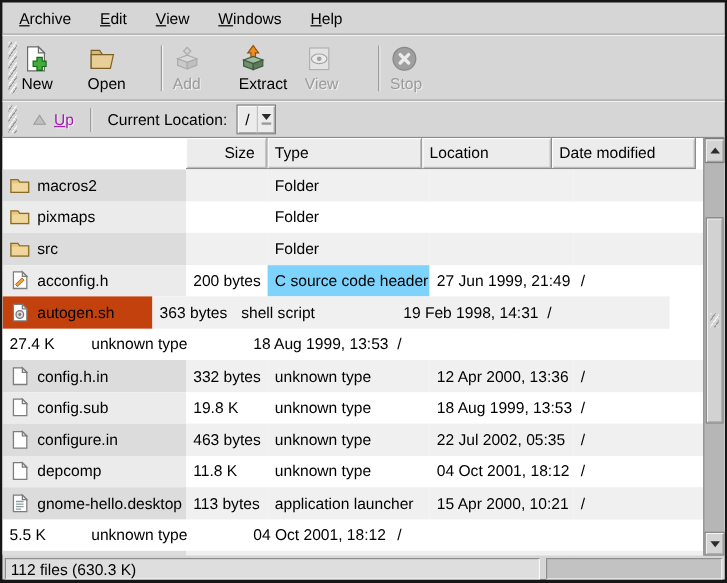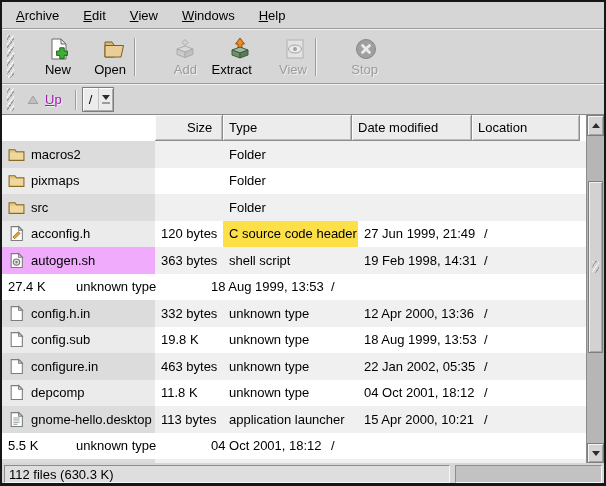--- a/index.html
+++ b/index.html
@@ -12,21 +12,21 @@
   }
   
   .menubar{height:26px;display:flex;align-items:stretch;padding-left:2px;}
   .menu-item{display:flex;align-items:center;padding:0 12px;cursor:default;}
   .mn{text-decoration:underline;}
   .hsep{height:2px;border-top:1px solid #9c9c9c;border-bottom:1px solid #f2f2f2;}
   
   .toolbar{height:53px;display:flex;align-items:center;padding:2px 3px;gap:2px;}
   .grip{width:7px;align-self:stretch;margin:3px 2px;
     background:repeating-linear-gradient(125deg,#f6f6f6 0 1px,#d6d6d6 1px 2px,#9b9b9b 2px 3px,#d6d6d6 3px 5px);}
-  .tbtn{display:flex;flex-direction:column;align-items:flex-end;justify-content:center;
+  .tbtn{display:flex;flex-direction:column;align-items:flex-start;justify-content:center;
     width:53px;height:48px;background:none;border:none;gap:1px;padding:0;
     font-family:"Liberation Sans",sans-serif;font-size:13px;color:#000;}
   .ticon{width:24px;height:24px;display:block;}
   .ticon svg{width:24px;height:24px;display:block;}
   .tbtn.disabled{color:#9b9b9b;text-shadow:1px 1px 0 #efefef;}
   .tbtn.disabled .ticon{filter:grayscale(1) opacity(.5);}
   .tsep{width:2px;height:38px;border-left:1px solid #9c9c9c;border-right:1px solid #f2f2f2;margin:0 6px;}
   
   .locbar{height:29px;display:flex;align-items:center;padding:0 3px;gap:2px;}
   .up-btn{display:flex;align-items:center;gap:5px;padding:2px 8px;background:none;border:none;
@@ -158,20 +158,21 @@
     <div class="grip"></div>
     <button class="up-btn disabled">
       <span class="uicon" id="up-icon">
           <svg viewBox="0 0 16 16">
             <path d="M8 3.5l5.5 8.5h-11z" fill="#b9b9b9" stroke="#8c8c8c"></path>
           </svg>
         </span>
       <span id="up-label"><span class="mn">U</span>p</span>
     </button>
     <div class="vsep"></div>
+    <span class="loc-label">Current Location:</span>
     <div class="combo">
       <span class="combo-val">/</span>
       <span class="combo-arrow">
         <span class="arr-down"></span>
           <span class="combo-bar"></span>
       </span>
     </div>
   </div>
 
   <div class="table-wrap">
@@ -181,25 +182,25 @@
           <span><svg viewBox="0 0 10 10" width="10" height="10">
               <path d="M1.2 3h7.6L5 7.6z" fill="#222"></path>
             </svg></span>
         </div>
         <div class="th" style="width: 68px; padding-left: 32px;">
           <span>Size</span>
         </div>
         <div class="th" style="width: 129px;">
           <span>Type</span>
         </div>
+        <div class="th" style="width: 108px;">
+          <span>Location</span>
+        </div>
         <div class="th" style="width: 120px;">
           <span>Date modified</span>
-        </div>
-        <div class="th" style="width: 108px;">
-          <span>Location</span>
         </div>
       </div>
     <div class="tbody" id="tbody">
         <div class="trow">
           <div class="cell name-cell" style="width:153px;background:#dcdcdc">
             <span class="ficon">
               <svg viewBox="0 0 16 16">
                 <path d="M1 3.5h5.5L8 5.5h7v8H1z" fill="#e7c67d" stroke="#8a6a25" stroke-width="1"></path>
                 <path d="M1.9 6.3h12.3v6.3H1.9z" fill="#f0d79e"></path>
               </svg>
@@ -245,27 +246,27 @@
           <div class="cell name-cell" style="width:153px;background:#ebebeb">
             <span class="ficon">
               <svg viewBox="0 0 16 16">
                 <path d="M3 1.5h7l3.5 3.5v9.5H3z" fill="#fff" stroke="#7d7d7d"></path>
                 <path d="M10 1.5V5h3.5z" fill="#ededed" stroke="#7d7d7d"></path>
                 <rect x="4.4" y="8.4" width="7.2" height="2.4" transform="rotate(-45 8 9.6)" fill="#e8a33d" stroke="#9a6a14" stroke-width="0.7"></rect>
               </svg>
             </span>
             <span>acconfig.h</span>
           </div>
-          <div class="cell" style="width:68px;background:#ffffff">120 bytes</div>
-          <div class="cell" style="width:135px;background:#fde047">C source code header</div>
+          <div class="cell" style="width:68px;background:#ffffff">200 bytes</div>
+          <div class="cell" style="width:135px;background:#7dd3fc">C source code header</div>
           <div class="cell" style="width:120px;background:#ffffff">27 Jun 1999, 21:49</div>
           <div class="cell" style="width:108px;background:#ffffff">/</div>
         </div>
         <div class="trow">
-          <div class="cell name-cell" style="width:153px;background:#f0abfc">
+          <div class="cell name-cell" style="width:125px;background:#c2410c">
             <span class="ficon">
               <svg viewBox="0 0 16 16">
                 <path d="M3 1.5h7l3.5 3.5v9.5H3z" fill="#fff" stroke="#7d7d7d"></path>
                 <path d="M10 1.5V5h3.5z" fill="#ededed" stroke="#7d7d7d"></path>
                 <circle cx="8" cy="9.5" r="3" fill="#dcdcdc" stroke="#787878"></circle>
                 <circle cx="8" cy="9.5" r="1.1" fill="#787878"></circle>
               </svg>
             </span>
             <span>autogen.sh</span>
           </div>
@@ -315,21 +316,21 @@
             <span class="ficon">
               <svg viewBox="0 0 16 16">
                 <path d="M3 1.5h7l3.5 3.5v9.5H3z" fill="#fff" stroke="#7d7d7d"></path>
                 <path d="M10 1.5V5h3.5z" fill="#ededed" stroke="#7d7d7d"></path>
               </svg>
             </span>
             <span>configure.in</span>
           </div>
           <div class="cell" style="width:68px;background:#f0f0f0">463 bytes</div>
           <div class="cell" style="width:135px;background:#f0f0f0">unknown type</div>
-          <div class="cell" style="width:120px;background:#f0f0f0">22 Jan 2002, 05:35</div>
+          <div class="cell" style="width:120px;background:#f0f0f0">22 Jul 2002, 05:35</div>
           <div class="cell" style="width:108px;background:#f0f0f0">/</div>
         </div>
         <div class="trow">
           <div class="cell name-cell" style="width:153px;background:#ebebeb">
             <span class="ficon">
               <svg viewBox="0 0 16 16">
                 <path d="M3 1.5h7l3.5 3.5v9.5H3z" fill="#fff" stroke="#7d7d7d"></path>
                 <path d="M10 1.5V5h3.5z" fill="#ededed" stroke="#7d7d7d"></path>
               </svg>
             </span>

